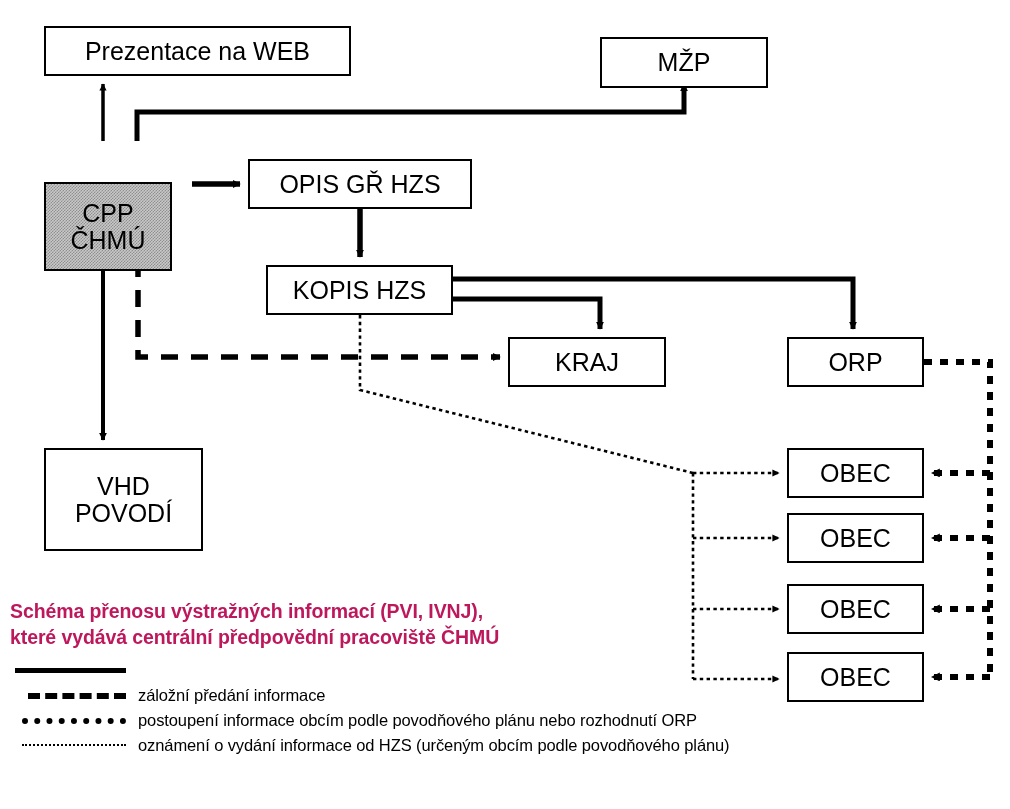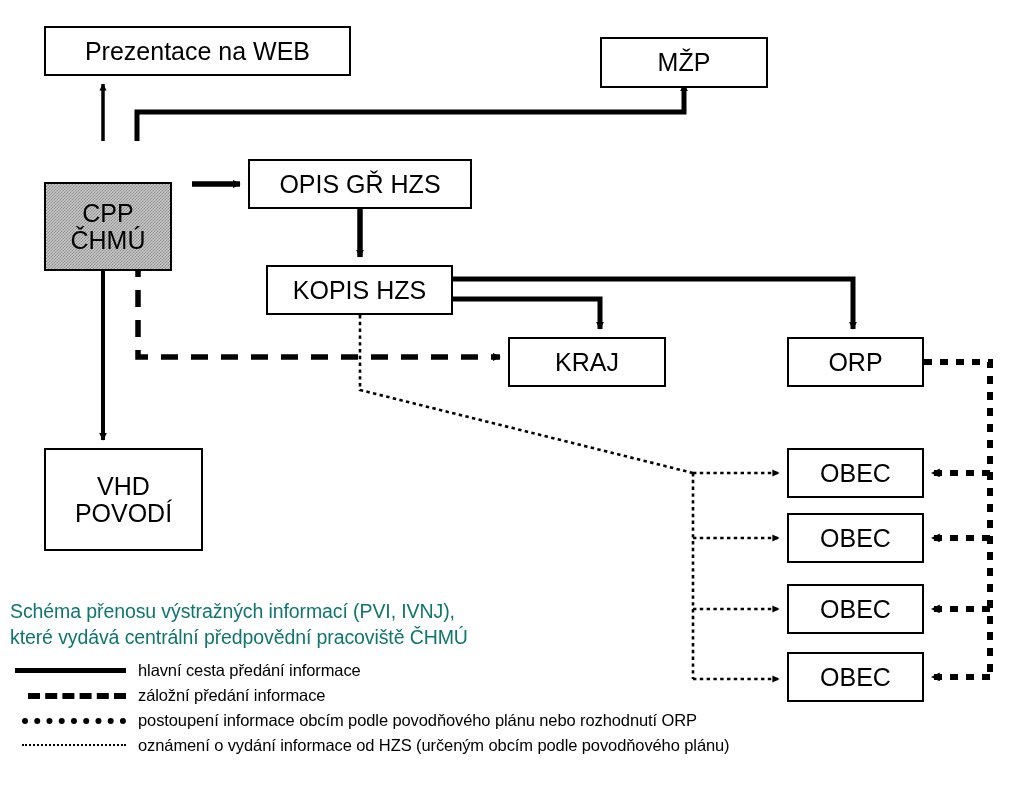--- a/index.html
+++ b/index.html
@@ -54,22 +54,22 @@
 
   #legend {
     position: absolute;
     left: 10px;
     top: 598px;
     width: 992px;
     z-index: 6;
   }
   #legend .title {
     font-size: 19.5px;
-    font-weight: normal;
-    color: #0f766e;
+    font-weight: bold;
+    color: #be185d;
     line-height: 1.35;
     white-space: pre-line;
     margin: 0 0 8px 0;
     letter-spacing: -0.1px;
   }
   .legend-row {
     display: flex;
     align-items: center;
     height: 24px;
     margin-top: 1px;
@@ -206,21 +206,20 @@
     </div>
 
   <div id="legend">
     <div class="title">Schéma přenosu výstražných informací (PVI, IVNJ),
 které vydává centrální předpovědní pracoviště ČHMÚ</div>
     <div id="legend-rows">
         <div class="legend-row">
           <div class="legend-swatch sw-solid">
             <i></i>
           </div>
-          <div class="legend-text">hlavní cesta předání informace</div>
         </div>
         <div class="legend-row">
           <div class="legend-swatch sw-dashed">
             <i></i>
           </div>
           <div class="legend-text">záložní předání informace</div>
         </div>
         <div class="legend-row">
           <div class="legend-swatch sw-thickdot">
             <i></i>

